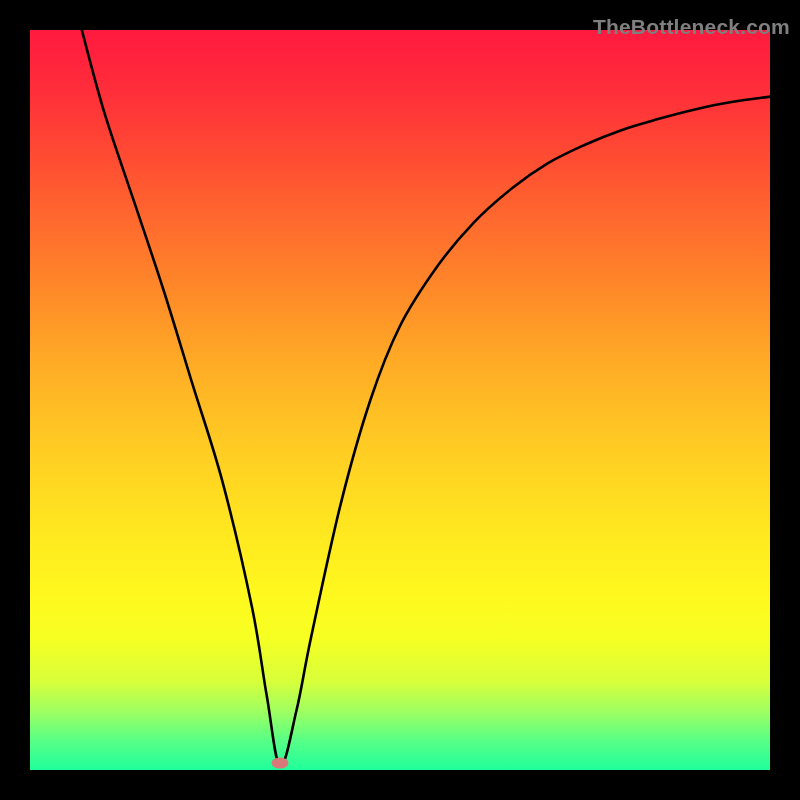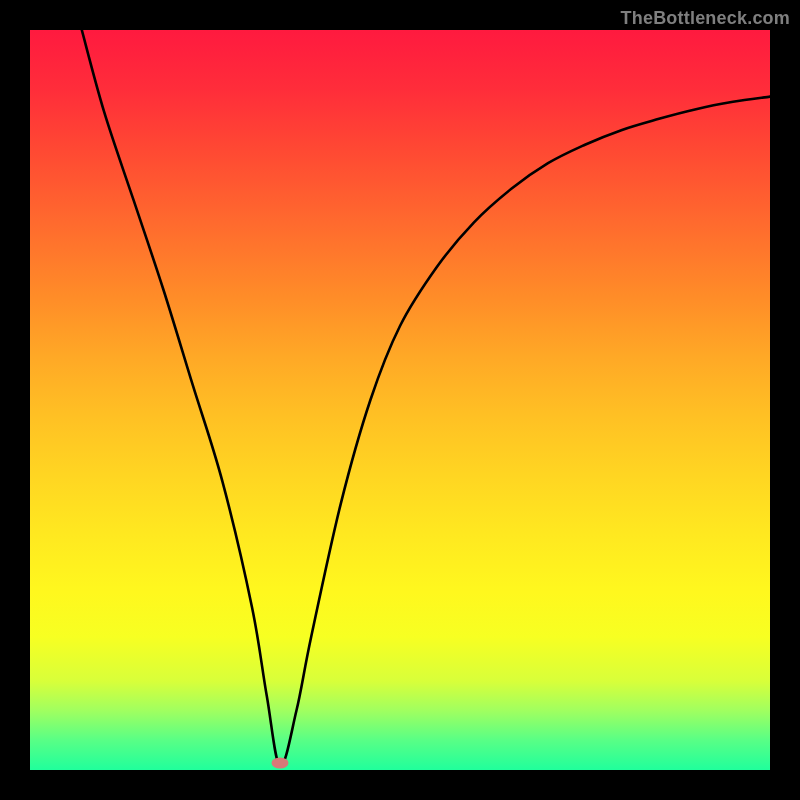--- a/index.html
+++ b/index.html
@@ -12,24 +12,24 @@
     font-family: Arial, Helvetica, sans-serif;
   }
   .frame {
     position: relative;
     width: 800px;
     height: 800px;
     background: #000;
   }
   .watermark {
     position: absolute;
-    top: 8px;
+    top: 15px;
     right: 10px;
     color: #7f7f7f;
-    font-size: 18px;
+    font-size: 21px;
     font-weight: 600;
     letter-spacing: 0.2px;
     z-index: 10;
   }
   .plot-area {
     position: absolute;
     left: 30px;
     top: 30px;
     width: 740px;
     height: 740px;

